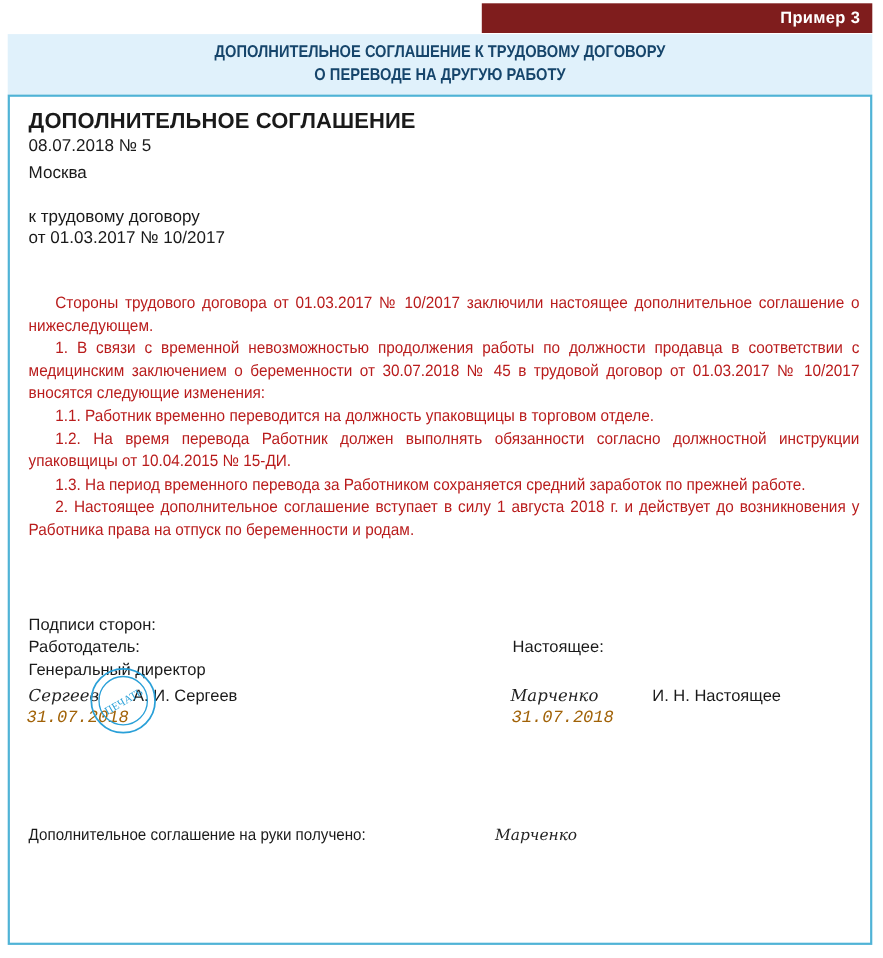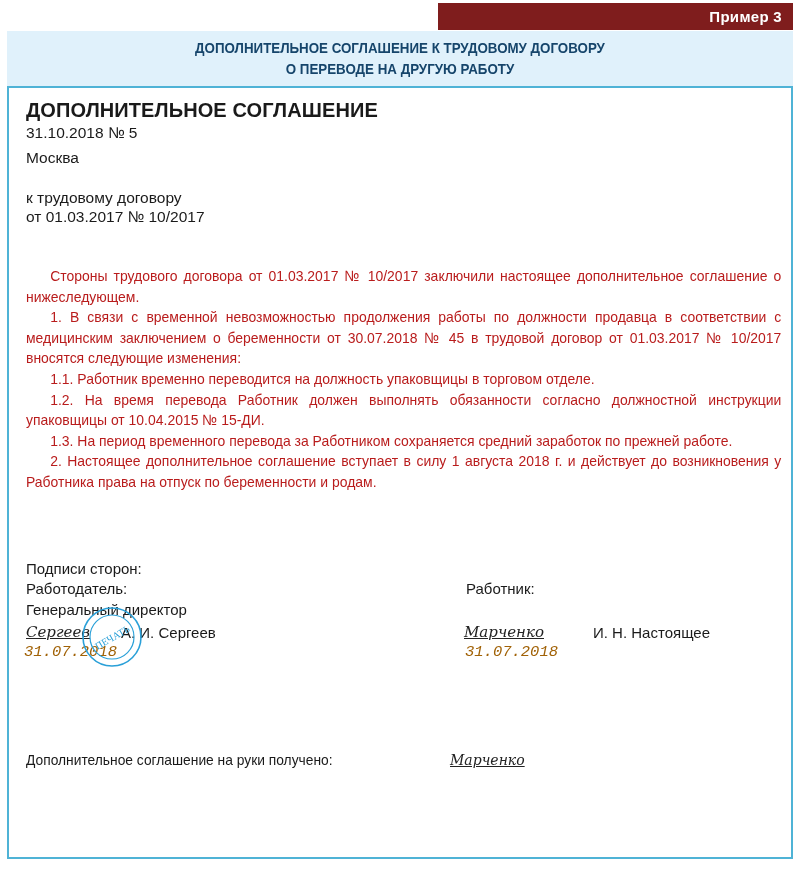--- a/index.html
+++ b/index.html
@@ -33,42 +33,42 @@
 
   .body-block {
     position: absolute; left: 26px; top: 266px; width: 752px;
     font-family: "Liberation Sans", sans-serif; font-size: 15px; line-height: 20.6px;
     text-align: justify; color: #b91c1c;
   }
   .body-block p { text-indent: 26px; transform: scaleX(0.93); transform-origin: left top; width: 108%; }
 
   .sig { font-size: 15px; }
   .hand {
-    font-family: "DejaVu Serif", serif; font-style: italic; color: #222; text-decoration: underline;
+    font-family: "DejaVu Serif", serif; font-style: italic; color: #222;
   }
   .hand-date { font-family: Liberation Mono, monospace; font-style: italic; font-size: 15.5px; color: #a16207; }
 
   .stamp {
     position: absolute; left: 80px; top: 605px; width: 64px; height: 64px;
   }
 </style>
 </head>
 <body>
 
 <div class="example-tab">Пример 3</div>
 <div class="header-band"></div>
 <div class="doc-title">
   <div>ДОПОЛНИТЕЛЬНОЕ СОГЛАШЕНИЕ К ТРУДОВОМУ ДОГОВОРУ</div>
   <div>О ПЕРЕВОДЕ НА ДРУГУЮ РАБОТУ</div>
 </div>
 
 <div class="doc-frame"></div>
 
 <div class="t hdr-bold">ДОПОЛНИТЕЛЬНОЕ СОГЛАШЕНИЕ</div>
-<div class="t hdr-line" style="top:124px;">31.10.2018 № 5</div>
+<div class="t hdr-line" style="top:124px;">08.07.2018 № 5</div>
 <div class="t hdr-line" style="top:149px;">Москва</div>
 <div class="t hdr-line" style="top:189px;">к трудовому договору</div>
 <div class="t hdr-line" style="top:208px;">от 01.03.2017 № 10/2017</div>
 
 <div class="body-block">
   <p>Стороны трудового договора от 01.03.2017 № 10/2017 заключили настоящее дополнительное соглашение о нижеследующем.</p>
   <p>1. В связи с временной невозможностью продолжения работы по должности продавца в соответствии с медицинским заключением о беременности от 30.07.2018 № 45 в трудовой договор от 01.03.2017 № 10/2017 вносятся следующие изменения:</p>
   <p>1.1. Работник временно переводится на должность упаковщицы в торговом отделе.</p>
   <p>1.2. На время перевода Работник должен выполнять обязанности согласно должностной инструкции упаковщицы от 10.04.2015 № 15-ДИ.</p>
   <p>1.3. На период временного перевода за Работником сохраняется средний заработок по прежней работе.</p>
@@ -81,19 +81,19 @@
 <div class="t hand" style="left:26px; top:623px; font-size:15px;">Сергеев</div>
 <div class="t sig" style="left:121px; top:624px;">А. И. Сергеев</div>
 <div class="t hand-date" style="left:24px; top:643px;">31.07.2018</div>
 
 <svg class="stamp" viewBox="0 0 64 64">
   <circle cx="32" cy="32" r="29" fill="none" stroke="#2aa0d8" stroke-width="1.6"></circle>
   <circle cx="32" cy="32" r="22" fill="none" stroke="#2aa0d8" stroke-width="1.2"></circle>
   <text x="32" y="36" text-anchor="middle" font-family="Liberation Serif, serif" font-size="10" fill="#2aa0d8" transform="rotate(-30 32 32)">ПЕЧАТЬ</text>
 </svg>
 
-<div class="t sig" style="left:466px; top:580px;">Работник:</div>
+<div class="t sig" style="left:466px; top:580px;">Настоящее:</div>
 <div class="t hand" style="left:464px; top:623px; font-size:15px;">Марченко</div>
 <div class="t sig" style="left:593px; top:624px;">И. Н. Настоящее</div>
 <div class="t hand-date" style="left:465px; top:643px;">31.07.2018</div>
 
 <div class="t sig" style="left:26px; top:751px; transform:scaleX(0.92); transform-origin:left top;">Дополнительное соглашение на руки получено:</div>
 <div class="t hand" style="left:450px; top:752px; font-size:14px;">Марченко</div>
 
 </body></html>

